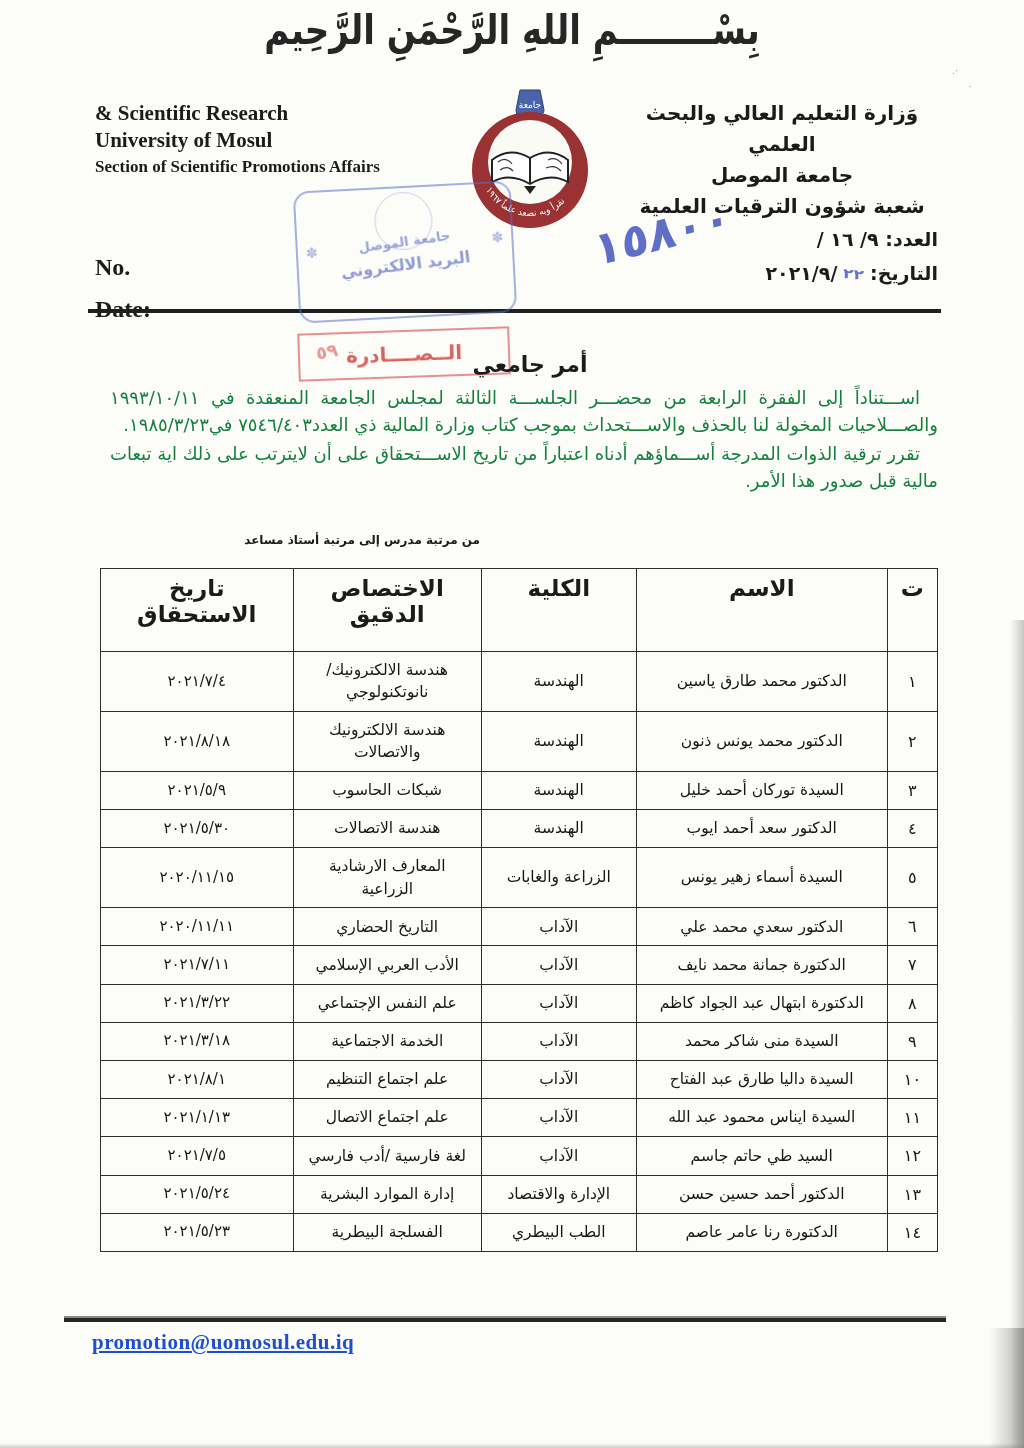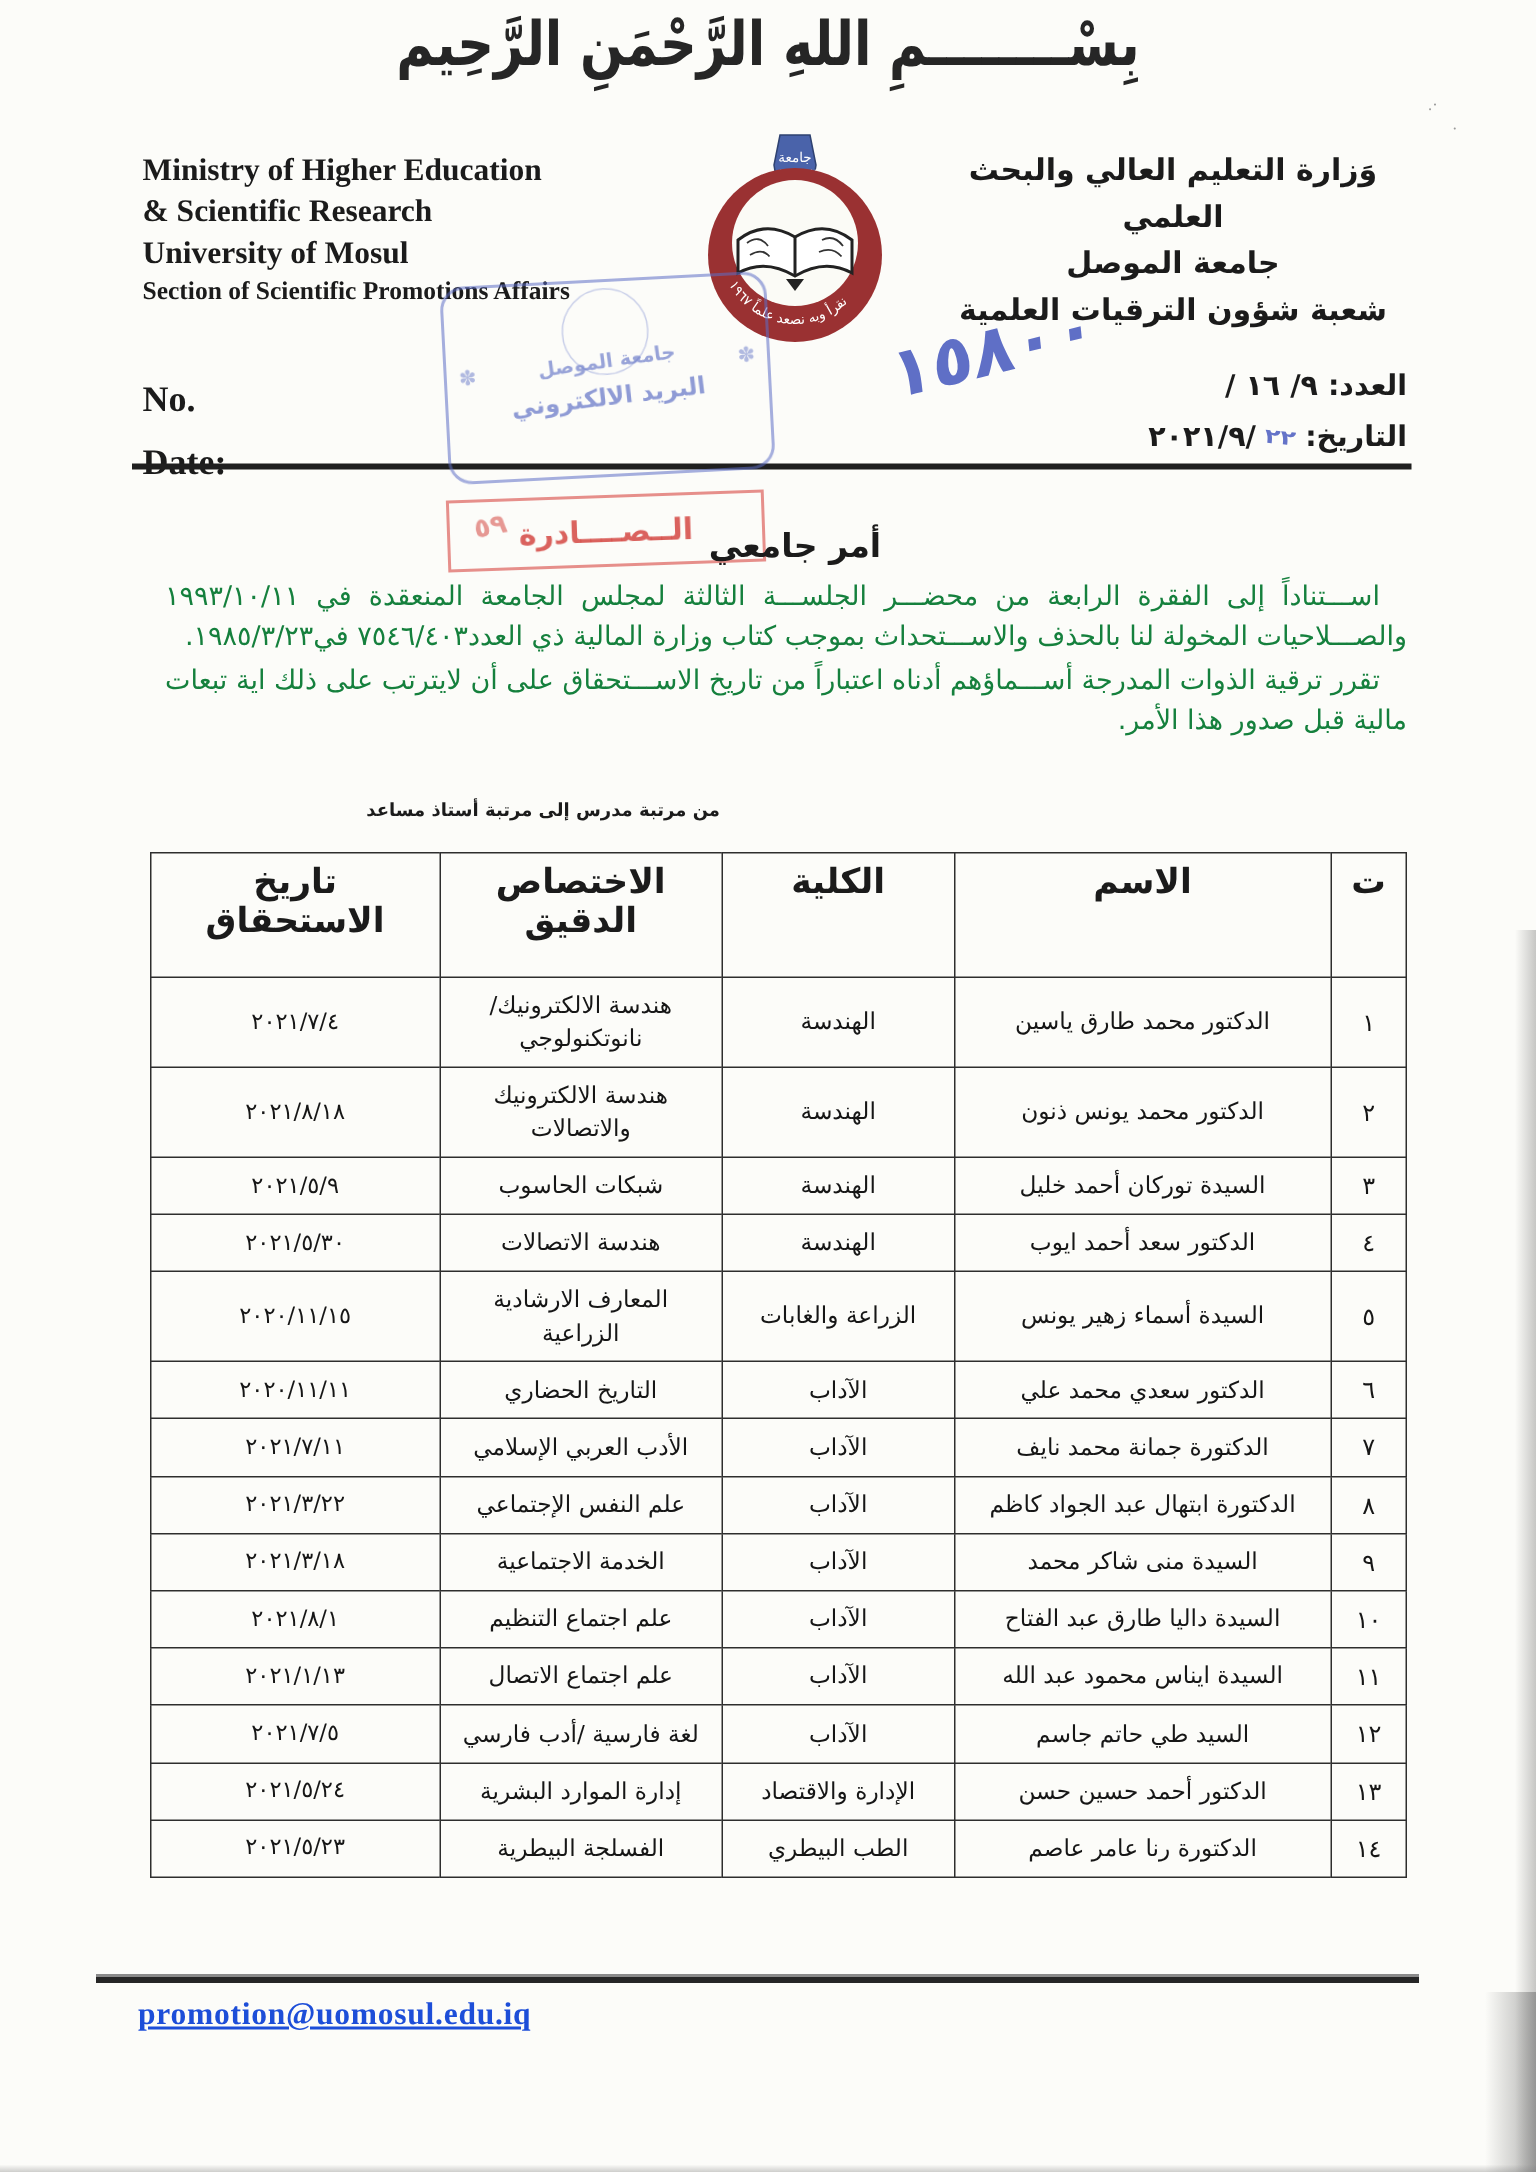--- a/index.html
+++ b/index.html
@@ -25,21 +25,21 @@
   .hdr-en .l1 { font-size:21px; font-weight:bold; line-height:1.3; }
   .hdr-en .l4 { font-size:17px; font-weight:bold; margin-top:2px; }
   .hdr-ar {
     position:absolute; top:98px; right:82px; width:320px;
     direction:rtl; text-align:center;
     font-size:20px; font-weight:bold; line-height:1.55;
     font-family:"DejaVu Sans",sans-serif;
   }
   .no-date { position:absolute; top:246px; left:95px; font-size:24px; font-weight:bold; line-height:1.75; }
   .num-block {
-    position:absolute; top:240px; right:86px; width:270px;
+    position:absolute; top:222px; right:86px; width:270px;
     direction:rtl; text-align:right;
     font-size:19px; font-weight:bold; line-height:1.8;
     font-family:"DejaVu Sans",sans-serif;
   }
   .hw { color:#4a5cc0; font-weight:bold; }
   .hw-day { display:inline-block; transform:rotate(6deg) scaleY(.8); font-size:17px; margin:0 6px; opacity:.85; }
   .hw-number {
     position:absolute; top:206px; left:592px;
     font-family:"DejaVu Sans",sans-serif;
     font-size:46px; color:#4a5cc0; font-weight:bold;
@@ -119,21 +119,20 @@
   .scan-bottom { position:absolute; left:0; right:0; bottom:0; height:5px;
     background:linear-gradient(to top, rgba(120,120,120,.35), rgba(120,120,120,0)); }
   .speck { position:absolute; color:#9a9a9a; font-size:11px; }
 </style>
 </head>
 <body>
 
 <div class="bismillah">بِسْــــــــمِ اللهِ الرَّحْمَنِ الرَّحِيم</div>
 
 <div class="hdr-en">
-  <div class="l1">Ministry of Higher Education</div>
   <div class="l1">&amp; Scientific Research</div>
   <div class="l1">University of Mosul</div>
   <div class="l4">Section of Scientific Promotions Affairs</div>
 </div>
 
 <div class="logo">
   <svg width="140" height="142" viewBox="0 0 140 142">
     <polygon points="60,2 80,2 84,22 80,46 60,46 56,22" fill="#4a63aa" stroke="#2e4170" stroke-width="1"></polygon>
     <text x="70" y="20" font-size="9" fill="#ffffff" text-anchor="middle" font-family="DejaVu Sans">جامعة</text>
     <text x="70" y="32" font-size="9" fill="#ffffff" text-anchor="middle" font-family="DejaVu Sans">الموصل</text>

